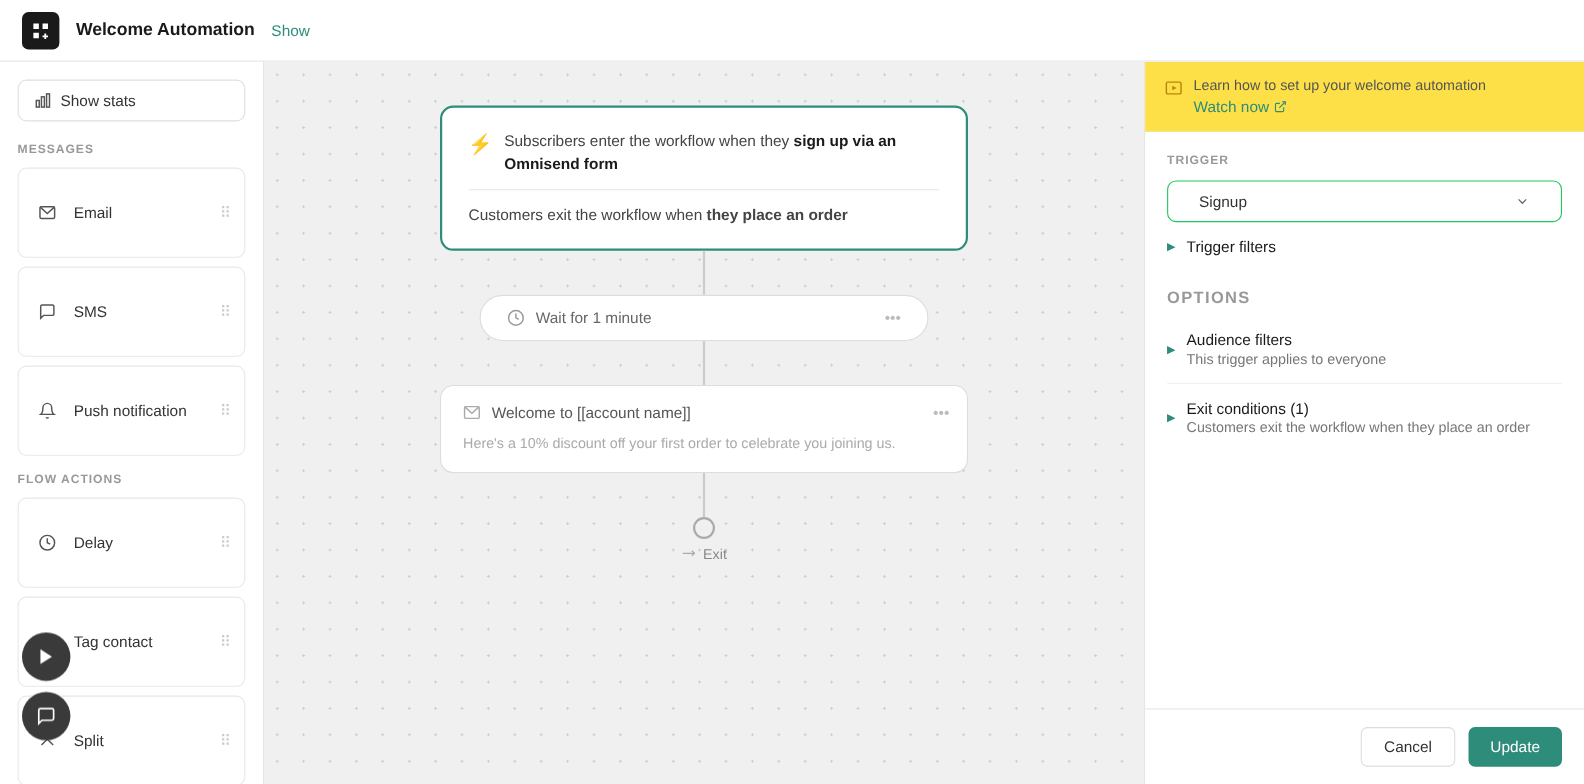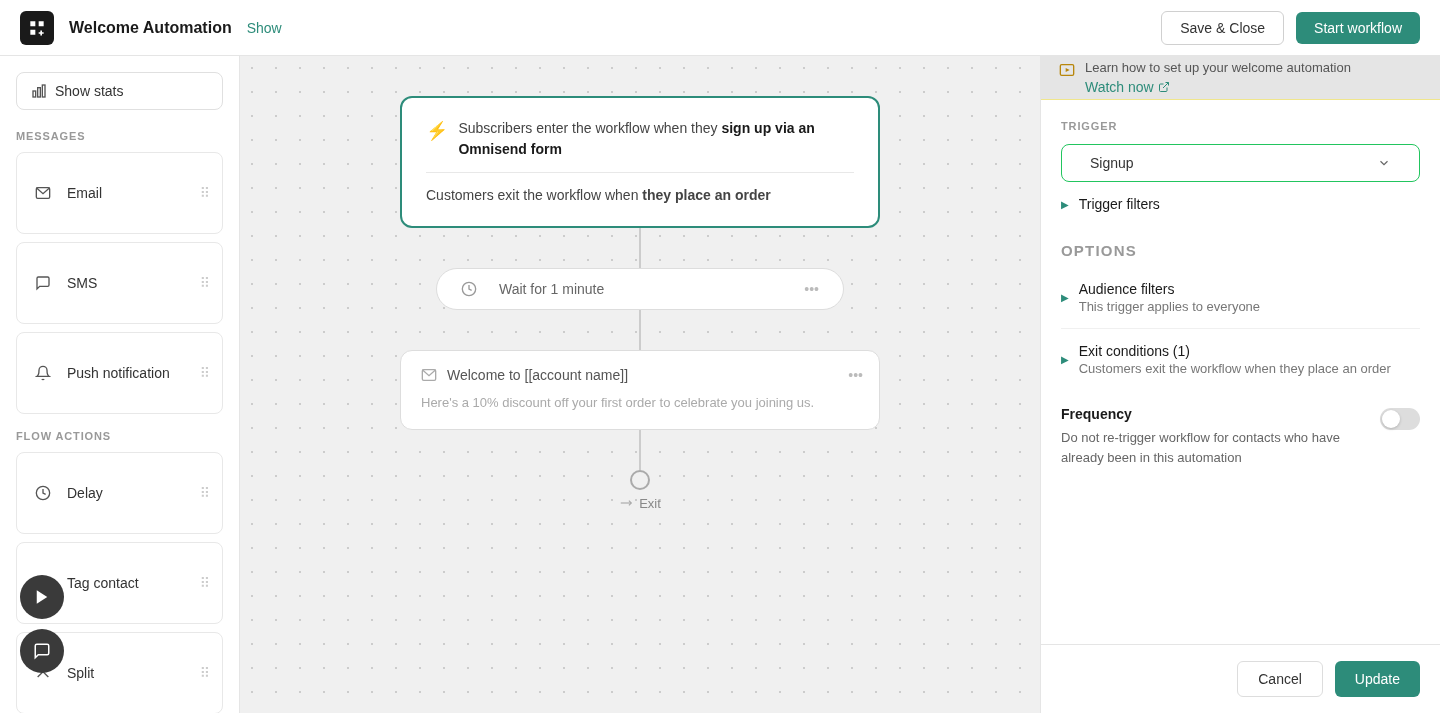--- a/index.html
+++ b/index.html
@@ -91,21 +91,21 @@
     .divider { border: none; border-top: 1px solid #e8e8e8; margin: 12px 0; }
     .exit-text { font-size: 14px; color: #444; line-height: 1.5; }
     .exit-text strong { font-weight: 700; }
 
     
     .wait-card {
       background: #fff; border: 1px solid #ddd; border-radius: 40px;
       padding: 12px 24px; display: flex; align-items: center; justify-content: space-between;
       width: 85%;
     }
-    .wait-card-left { display: flex; align-items: flex-start; gap: 22px; color: #666; font-size: 14px; }
+    .wait-card-left { display: flex; align-items: flex-start; gap: 10px; color: #666; font-size: 14px; }
     .more-icon { color: #bbb; cursor: pointer; }
 
     
     .email-card {
       background: #fff; border: 1px solid #ddd; border-radius: 12px;
       padding: 16px 20px; width: 100%; position: relative;
     }
     .email-card-header { display: flex; align-items: center; gap: 10px; margin-bottom: 10px; }
     .email-card-title { font-size: 14px; color: #555; }
     .email-card-body { font-size: 13px; color: #aaa; line-height: 1.5; }
@@ -119,22 +119,22 @@
       width: 20px; height: 20px; border: 2px solid #aaa; border-radius: 50%; background: #f0f0f0;
     }
     .exit-label { font-size: 13px; color: #888; display: flex; align-items: center; gap: 6px; }
 
     
     .right-panel {
       width: 400px; background: #fff; border-left: 1px solid #e5e5e5;
       overflow-y: auto; flex-shrink: 0; display: flex; flex-direction: column;
     }
     .info-banner {
-      background: #e5e5e5; border-bottom: 1px solid #f0e68c;
-      padding: 4px 18px; display: flex; align-items: flex-start; gap: 10px;
+      background: #fde047; border-bottom: 1px solid #f0e68c;
+      padding: 14px 18px; display: flex; align-items: flex-start; gap: 10px;
     }
     .info-icon { color: #b8860b; flex-shrink: 0; margin-top: 2px; }
     .info-text { font-size: 13px; color: #555; }
     .watch-link { color: #2d8c7a; text-decoration: none; display: flex; align-items: center; gap: 4px; margin-top: 4px; }
 
     .panel-section { padding: 20px 20px 0; }
     .panel-label { font-size: 11px; font-weight: 600; color: #999; letter-spacing: 0.08em; margin-bottom: 12px; }
 
     .dropdown-select {
       width: 100%; padding: 10px 28px; border: 1px solid #22c55e; border-radius: 8px;
@@ -189,24 +189,20 @@
 
 <div class="header">
   <div class="header-left">
     <div class="logo-box">
       <svg viewBox="0 0 24 24">
           <path d="M4 4h6v6H4zm10 0h6v6h-6zM4 14h6v6H4zm10 3h2v-2h2v2h2v2h-2v2h-2v-2h-2v-2z"></path>
         </svg>
     </div>
     <span class="header-title">Welcome Automation</span>
     <a class="edit-link">Show</a>
-  </div>
-  <div class="header-right">
-    <button class="btn-save">Save &amp; Close</button>
-    <button class="btn-start">Start workflow</button>
   </div>
 </div>
 
 <div class="main">
 
   <div class="sidebar">
     <button class="show-stats-btn">
       <svg width="16" height="16" viewBox="0 0 24 24" fill="none" stroke="#555" stroke-width="2">
         <rect x="3" y="12" width="4" height="9"></rect>
           <rect x="10" y="7" width="4" height="14"></rect>
@@ -433,31 +429,20 @@
 
       <div class="expandable-row">
         <span class="expand-arrow">▶</span>
         <div>
           <div class="expandable-title">Exit conditions (1)</div>
           <div class="expandable-subtitle">Customers exit the workflow when they place an order</div>
         </div>
       </div>
     </div>
 
-    <div class="frequency-section">
-      <div class="frequency-row">
-        <div>
-          <div class="frequency-title">Frequency</div>
-          <div class="frequency-desc">Do not re-trigger workflow for contacts who have already been in this automation</div>
-        </div>
-        <div class="toggle">
-          <div class="toggle-knob"></div>
-        </div>
-      </div>
-    </div>
 
     <div class="panel-footer">
       <button class="btn-cancel">Cancel</button>
       <button class="btn-update">Update</button>
     </div>
 
   </div>
 </div>
 
 </body></html>

